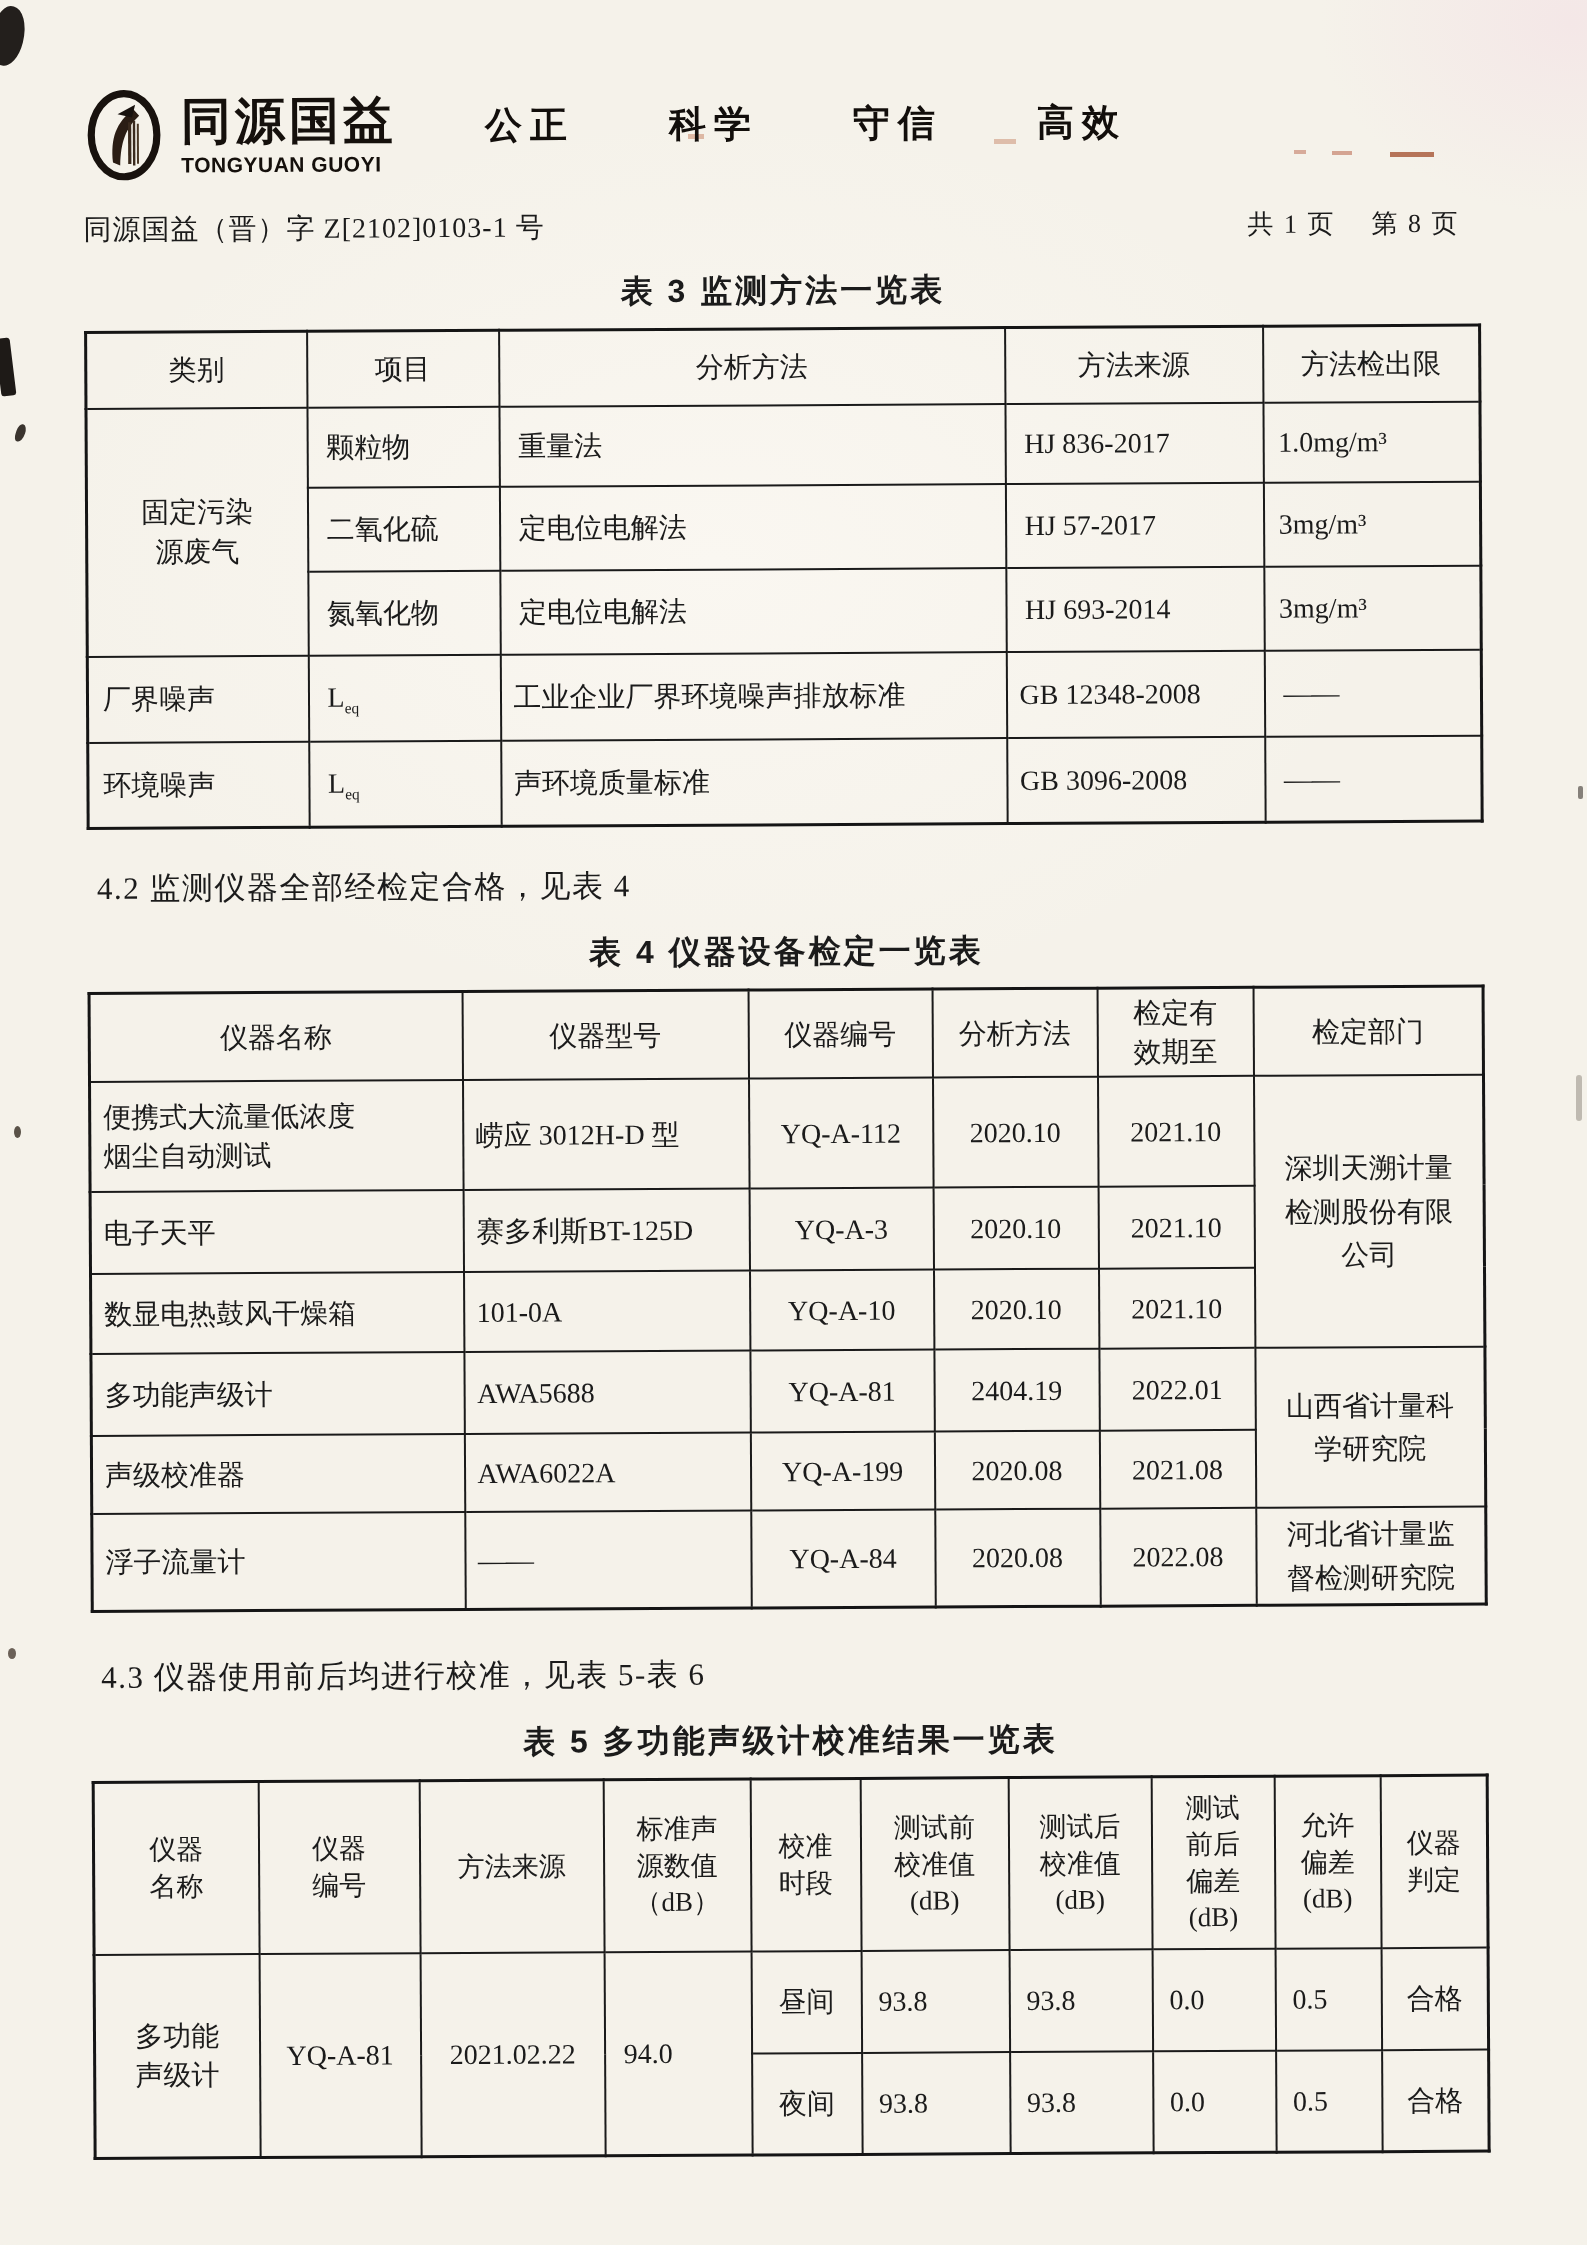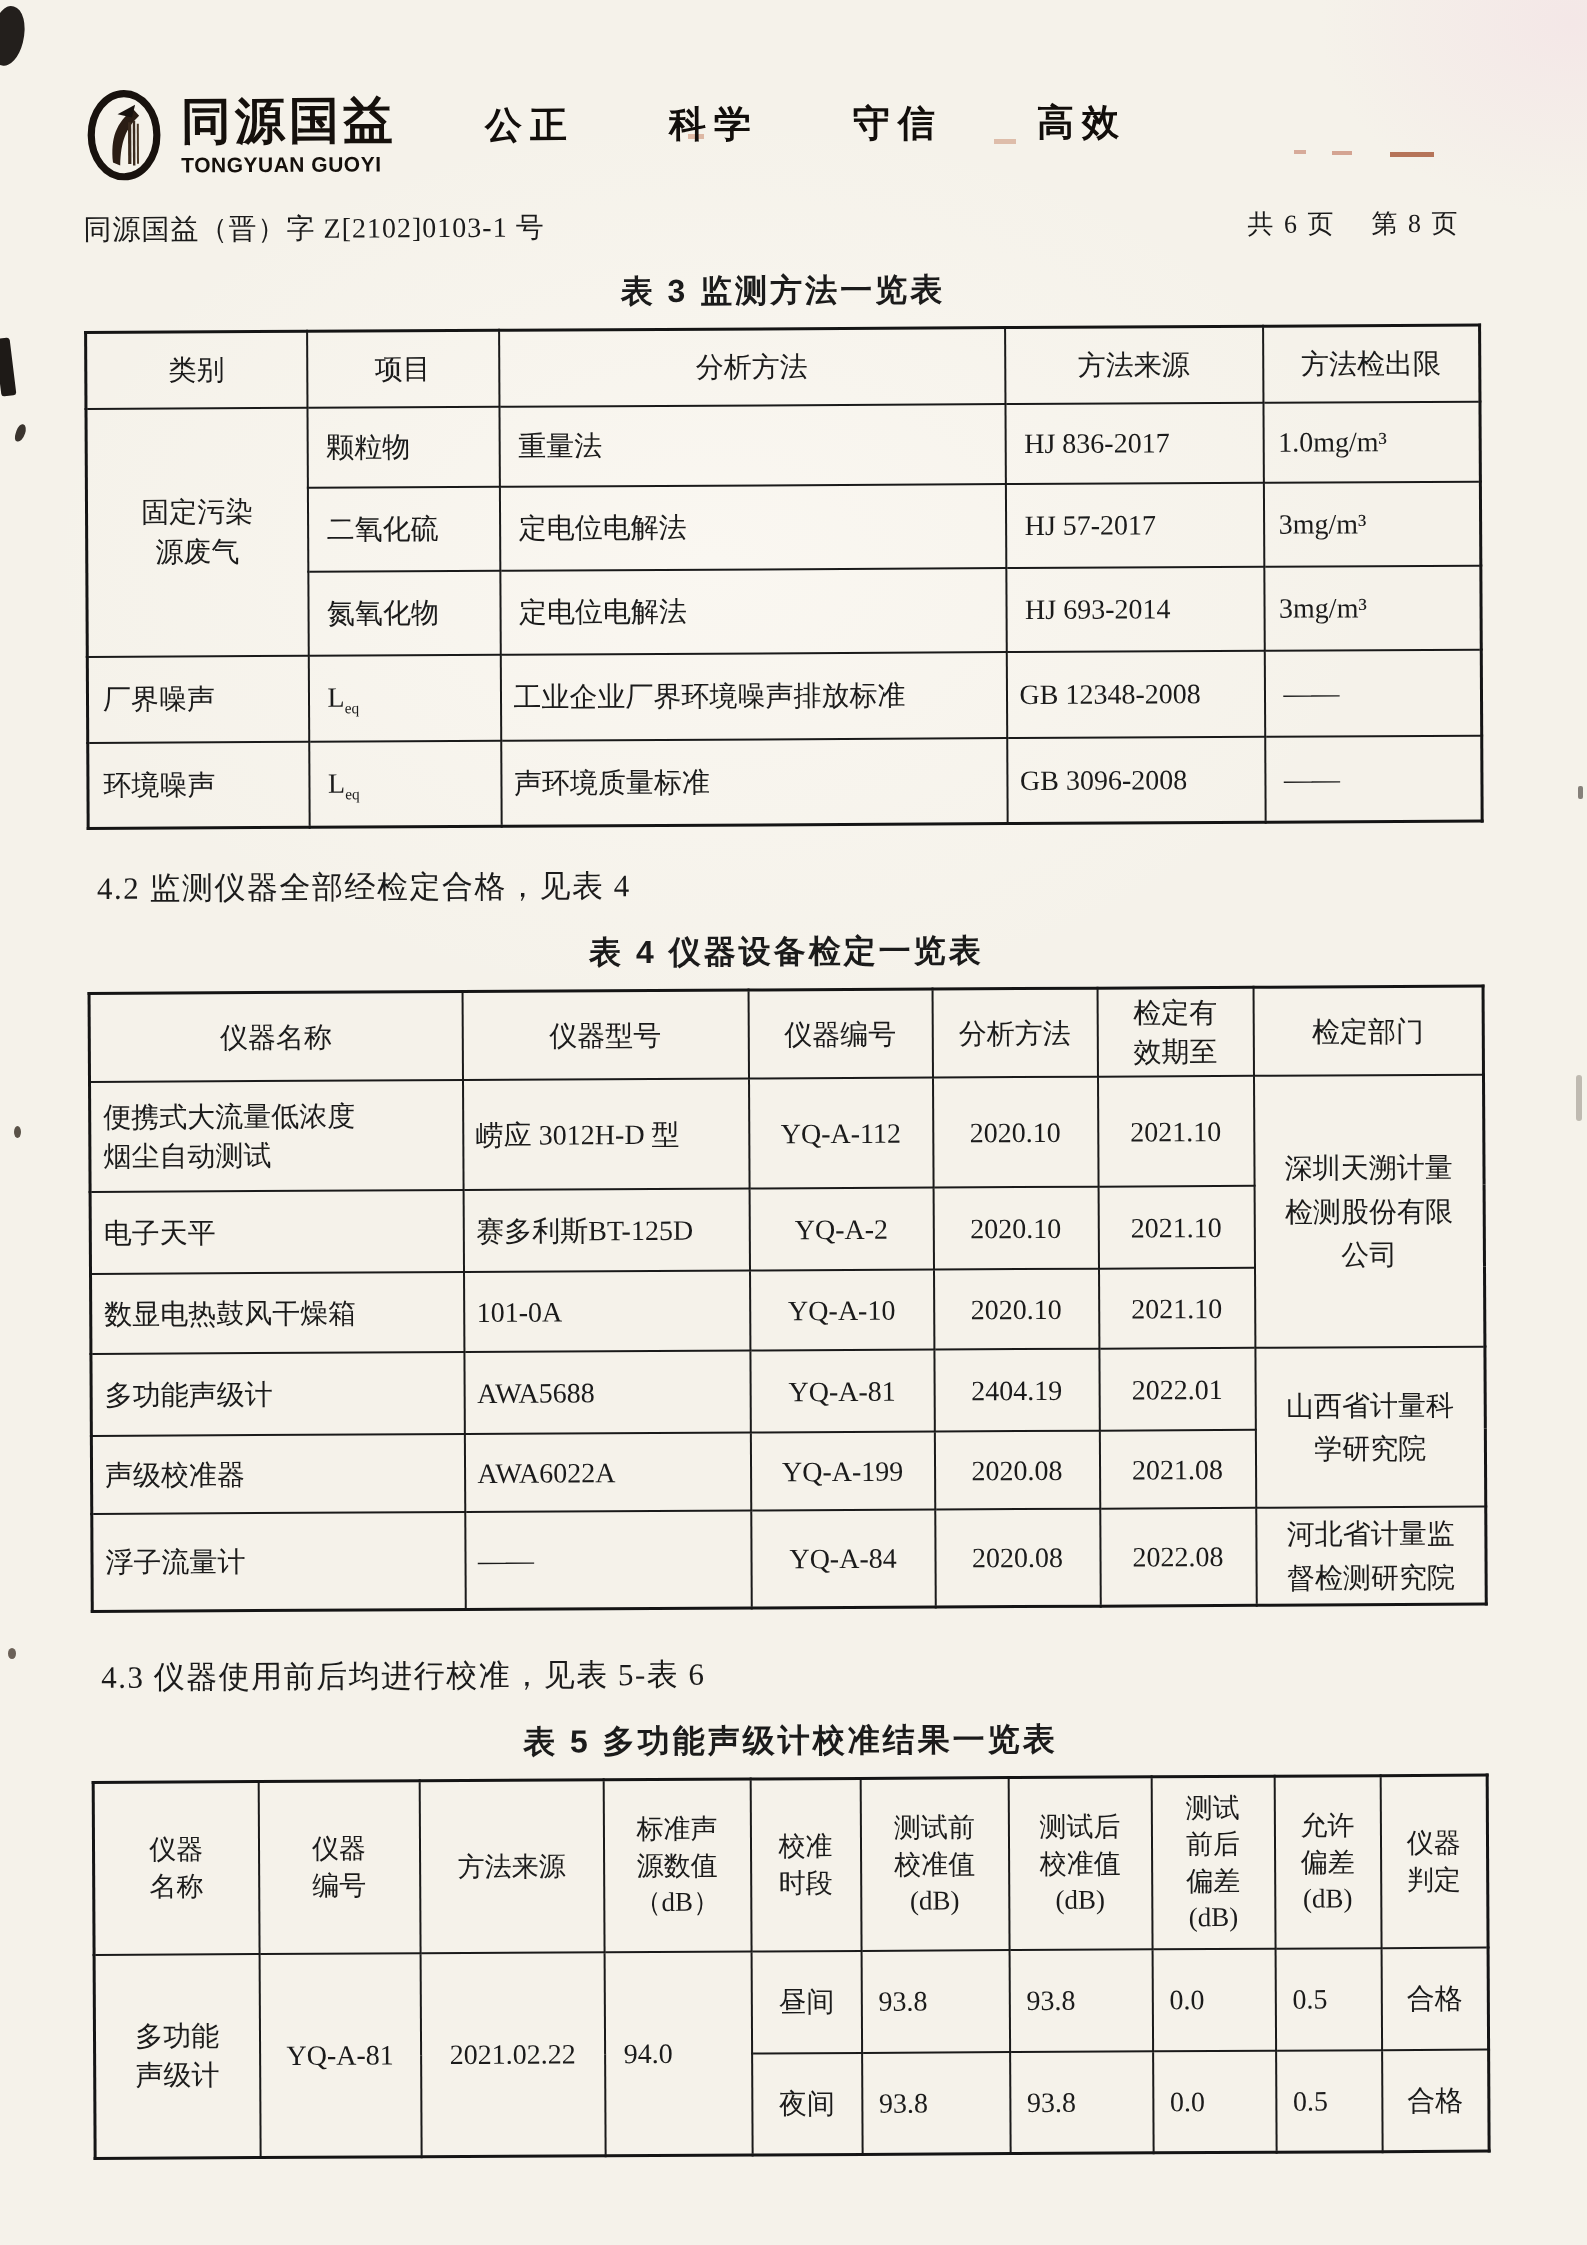--- a/index.html
+++ b/index.html
@@ -100,21 +100,21 @@
       <span>公正</span>
       <span>科学</span>
       <span>守信</span>
       <span>高效</span>
     </div>
   </header>
 
   <div class="docline">
     <span>同源国益（晋）字 Z[2102]0103-1 号</span>
     <span class="pages">
-      <span>共 6 页</span>
+      <span>共 1 页</span>
       <span>第 8 页</span>
     </span>
   </div>
 
   <h2 class="caption">表 3 监测方法一览表</h2>
   <table class="t3">
     <colgroup>
       <col style="width:221px">
         <col style="width:192px">
         <col style="width:506px">
@@ -193,21 +193,21 @@
 烟尘自动测试</td>
         <td class="tl" style="padding-left:12px">崂应 3012H-D 型</td>
         <td class="tc">YQ-A-112</td>
         <td class="tc">2020.10</td>
         <td class="tc">2021.10</td>
         <td rowspan="3" class="dept">深圳天溯计量检测股份有限公司</td>
       </tr>
       <tr style="height:82px">
         <td class="tl" style="padding-left:12px">电子天平</td>
         <td class="tl" style="padding-left:12px">赛多利斯BT-125D</td>
-        <td class="tc">YQ-A-2</td>
+        <td class="tc">YQ-A-3</td>
         <td class="tc">2020.10</td>
         <td class="tc">2021.10</td>
       </tr>
       <tr style="height:80px">
         <td class="tl" style="padding-left:12px">数显电热鼓风干燥箱</td>
         <td class="tl" style="padding-left:12px">101-0A</td>
         <td class="tc">YQ-A-10</td>
         <td class="tc">2020.10</td>
         <td class="tc">2021.10</td>
       </tr>

